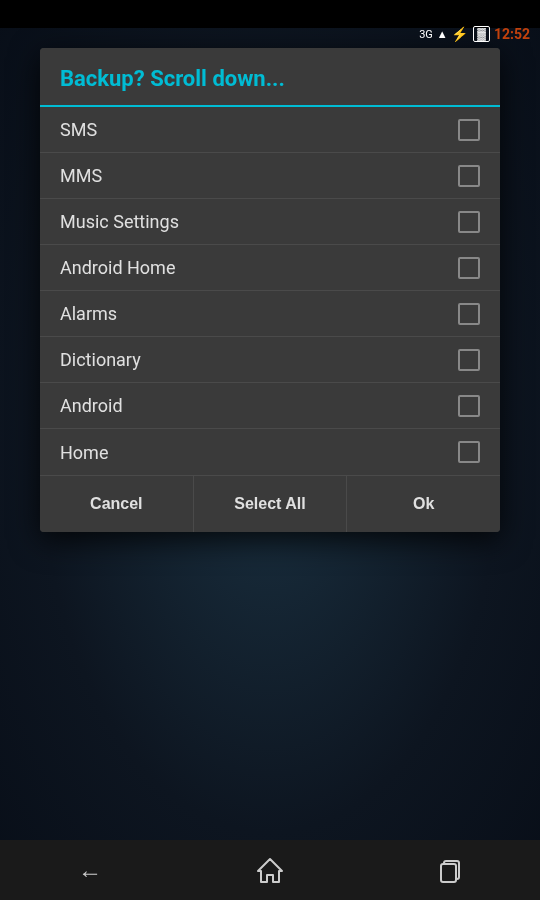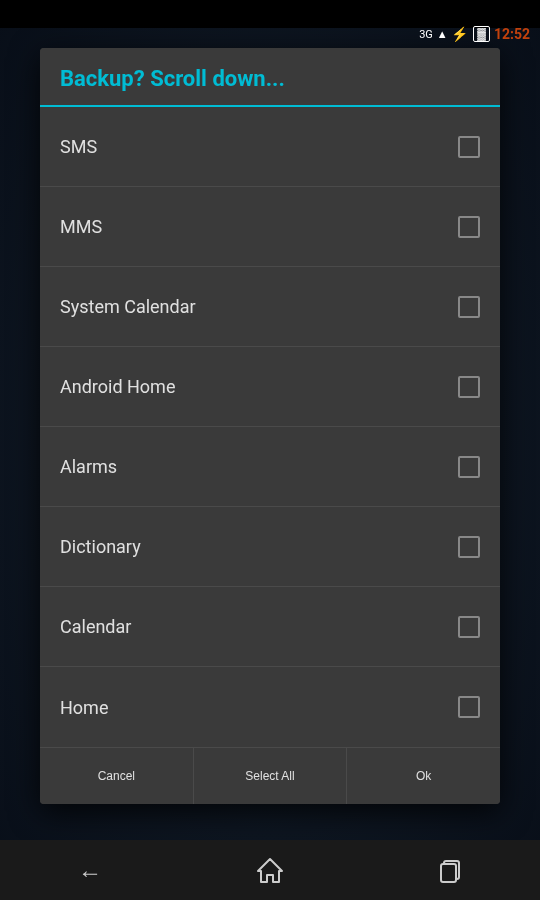--- a/index.html
+++ b/index.html
@@ -93,21 +93,21 @@
 
     .dialog-list {
       background: #3a3a3a;
     }
 
     .list-item {
       display: flex;
       align-items: center;
       justify-content: space-between;
       padding: 16px 20px;
-      height: 80px;
+      height: 46px;
       border-bottom: 1px solid #4a4a4a;
       cursor: pointer;
     }
 
     .item-label {
       color: #e0e0e0;
       font-size: 18px;
       font-weight: 400;
     }
 
@@ -127,23 +127,23 @@
       background: #3a3a3a;
     }
 
     .footer-btn {
       flex: 1;
       height: 56px;
       background: transparent;
       border: none;
       border-right: 1px solid #4a4a4a;
       color: #e0e0e0;
-      font-size: 12px;
+      font-size: 16px;
       cursor: pointer;
-      font-weight: 400;
+      font-weight: 700;
     }
 
     .footer-btn:last-child {
       border-right: none;
     }
 
     
     .nav-bar {
       position: absolute;
       bottom: 0;
@@ -195,41 +195,41 @@
         <span class="item-label">SMS</span>
         <div class="checkbox"></div>
       </div>
 
       <div class="list-item">
         <span class="item-label">MMS</span>
         <div class="checkbox"></div>
       </div>
 
       <div class="list-item">
-        <span class="item-label">System Calendar</span>
+        <span class="item-label">Music Settings</span>
         <div class="checkbox"></div>
       </div>
 
       <div class="list-item">
         <span class="item-label">Android Home</span>
         <div class="checkbox"></div>
       </div>
 
       <div class="list-item">
         <span class="item-label">Alarms</span>
         <div class="checkbox"></div>
       </div>
 
       <div class="list-item">
         <span class="item-label">Dictionary</span>
         <div class="checkbox"></div>
       </div>
 
       <div class="list-item">
-        <span class="item-label">Calendar</span>
+        <span class="item-label">Android</span>
         <div class="checkbox"></div>
       </div>
 
 
       <div class="list-item" style="border-bottom: none;">
         <span class="item-label">Home</span>
         <div class="checkbox"></div>
       </div>
 
     </div>

